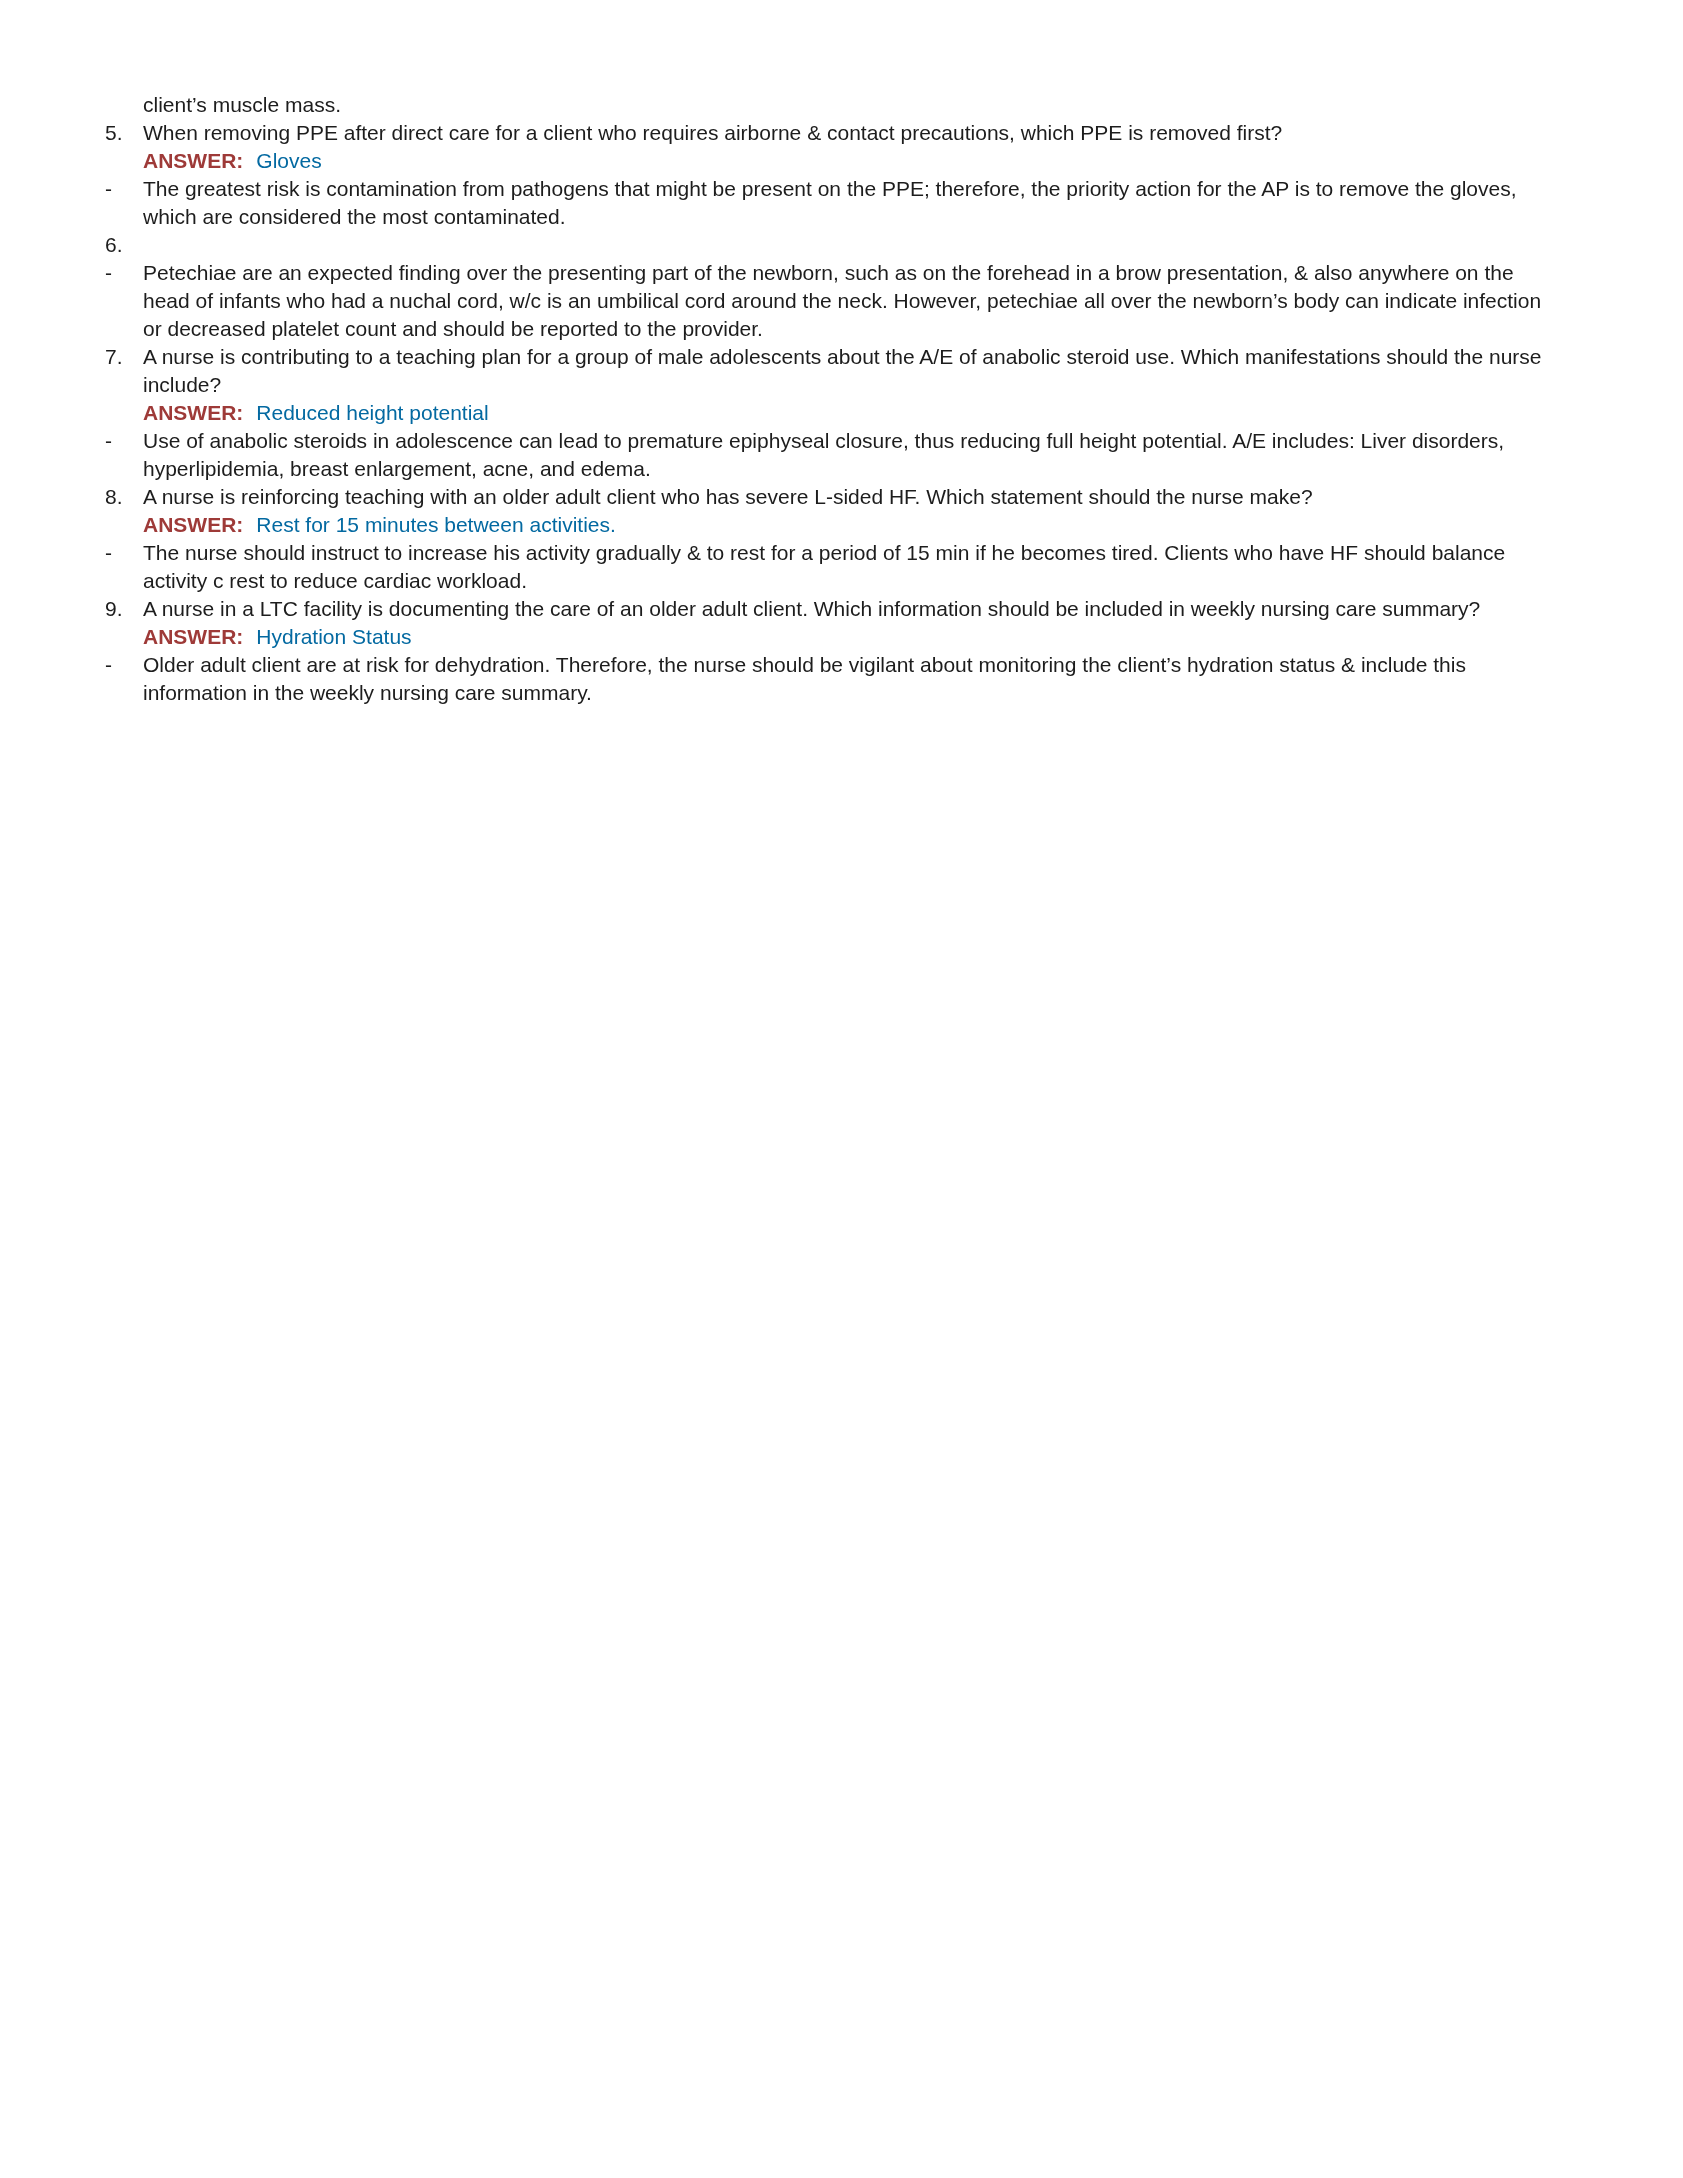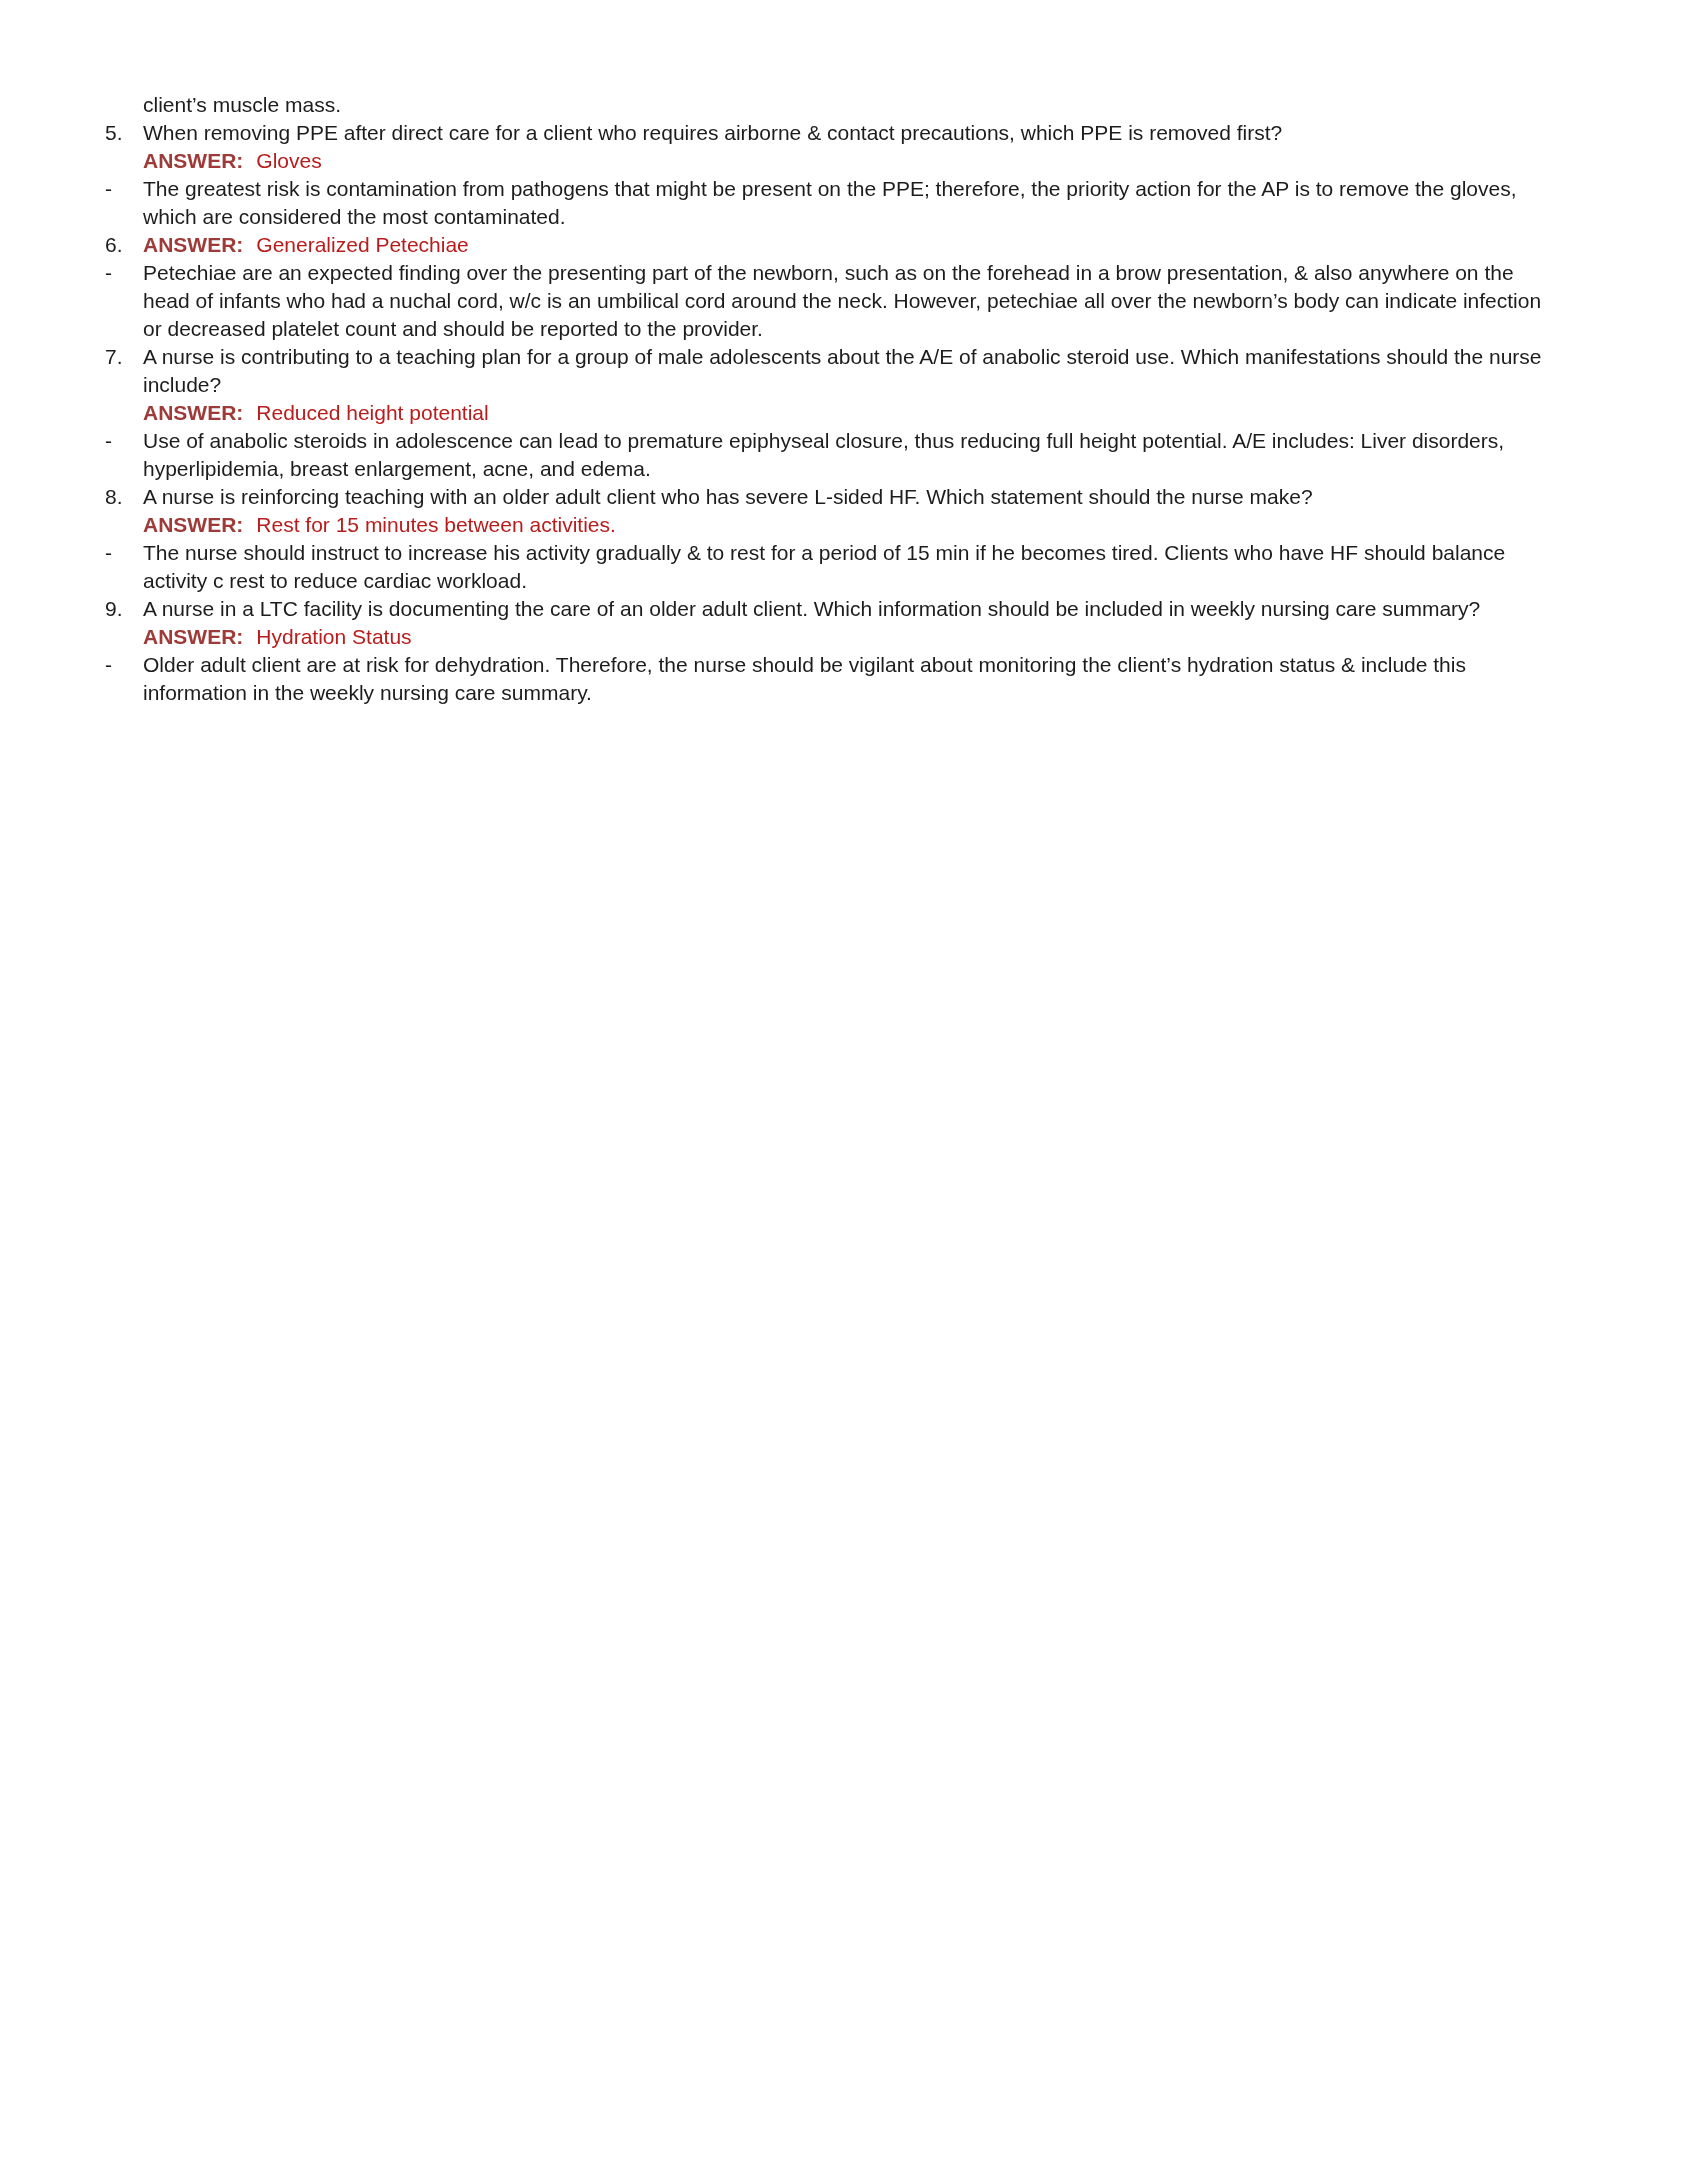--- a/index.html
+++ b/index.html
@@ -39,21 +39,21 @@
   }
   .answer-line {
     display: block;
   }
   .answer-label {
     font-weight: 700;
     color: #9e3a38;
     margin-right: 13px;
   }
   .answer-text {
-    color: #b91c1c;
+    color: #0369a1;
     margin-top: 16px;
   }
 </style>
 </head>
 <body>
 
 <div class="page">
 
   <div class="row">
     <span class="gutter"></span>
@@ -74,23 +74,20 @@
   <div class="row">
     <span class="gutter">-</span>
     <div class="content">
       <div class="explanation-text">The greatest risk is contamination from pathogens that might be present on the PPE; therefore, the priority action for the AP is to remove the gloves, which are considered the most contaminated.</div>
     </div>
   </div>
 
   <div class="row">
     <span class="gutter">6.</span>
     <div class="content">
-      <div class="answer-line">
-        <span class="answer-label">ANSWER:</span><span class="answer-text">Generalized Petechiae</span>
-      </div>
     </div>
   </div>
   <div class="row">
     <span class="gutter">-</span>
     <div class="content">
       <div class="explanation-text">Petechiae are an expected finding over the presenting part of the newborn, such as on the forehead in a brow presentation, &amp; also anywhere on the head of infants who had a nuchal cord, w/c is an umbilical cord around the neck.  However, petechiae all over the newborn’s body can indicate infection or decreased platelet count and should be reported to the provider.</div>
     </div>
   </div>
 
   <div class="row">

